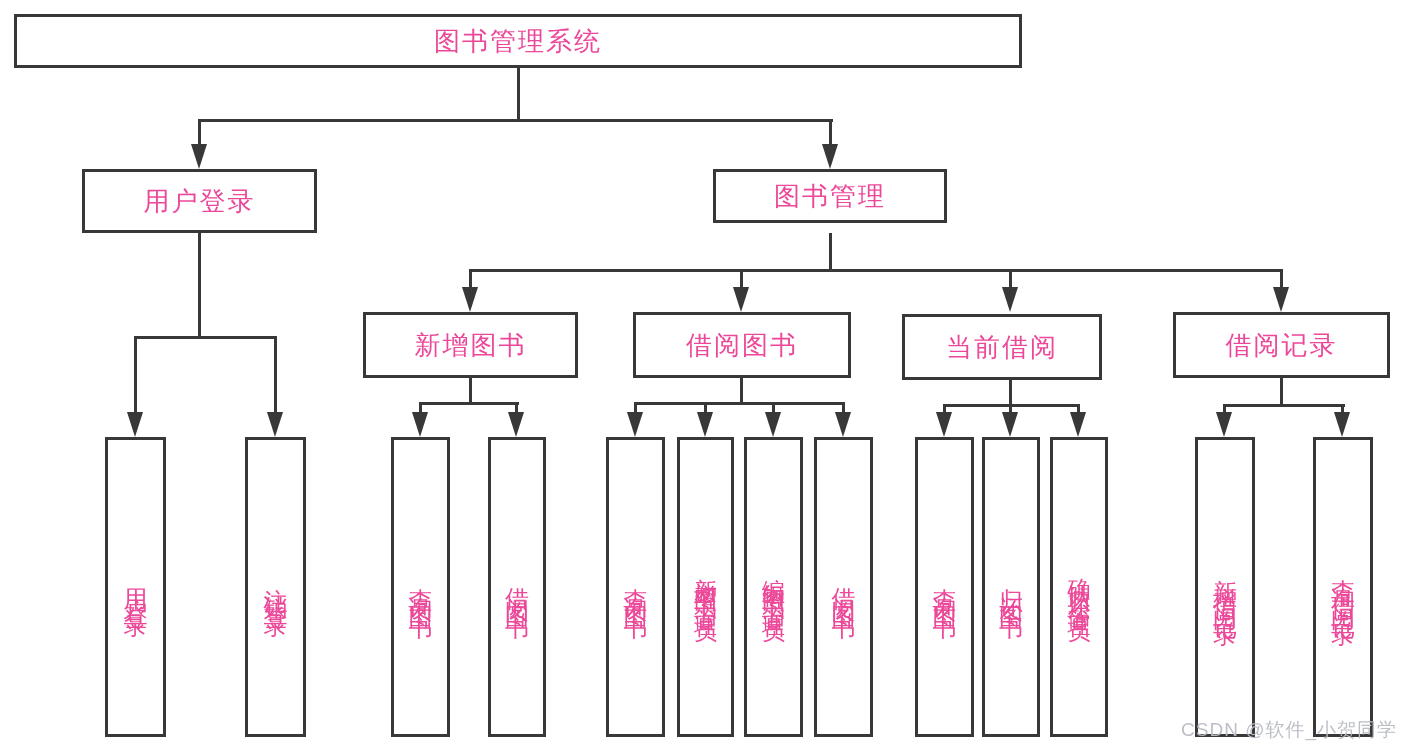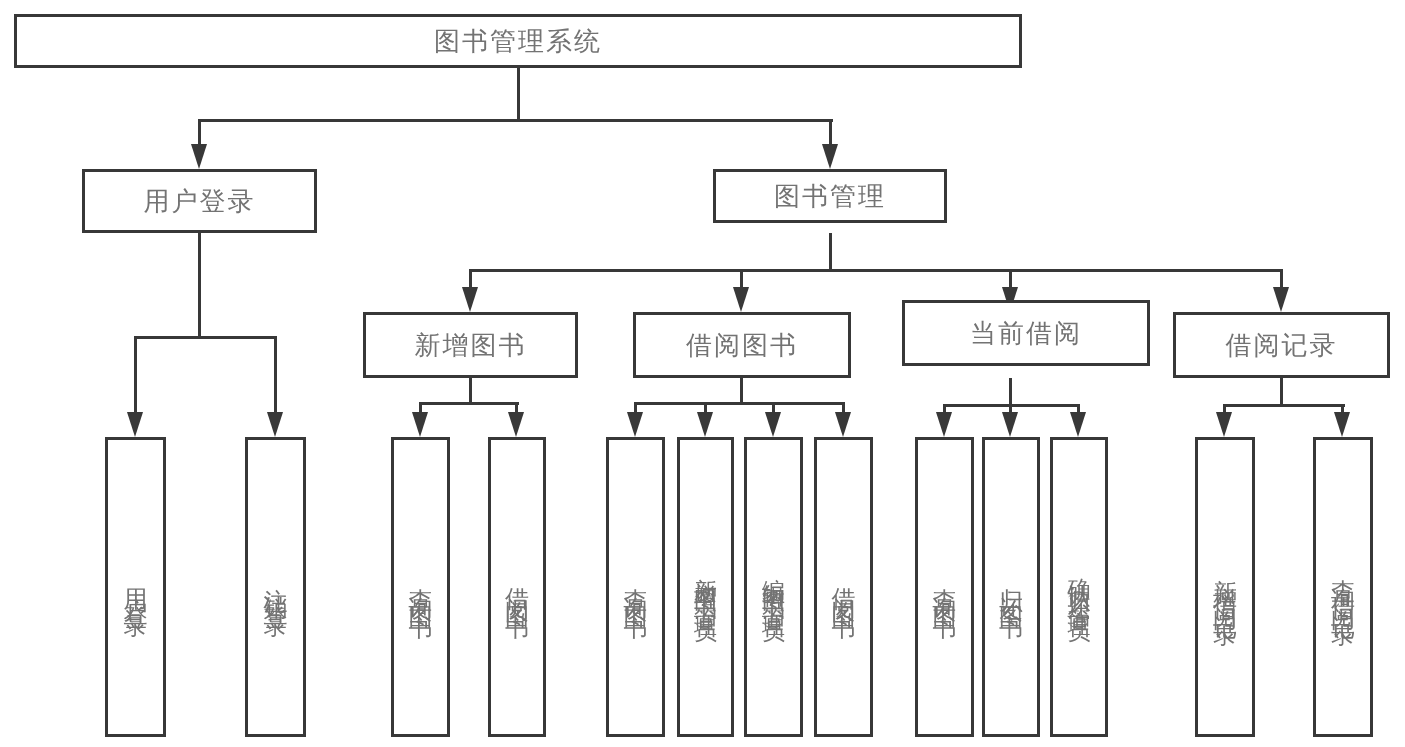--- a/index.html
+++ b/index.html
@@ -11,21 +11,21 @@
     overflow:hidden;
   }
   .box{
     position:absolute;
     box-sizing:border-box;
     border:3px solid #383838;
     background:#ffffff;
     display:flex;
     align-items:center;
     justify-content:center;
-    color:#737373;
+    color:#ec4899;
   }
   .hbox span{
     font-size:26px;
     letter-spacing:2px;
     white-space:nowrap;
   }
   .vbox .vlabel{
     writing-mode:vertical-rl;
     font-size:24px;
     letter-spacing:9px;
@@ -93,21 +93,21 @@
   <div class="arrow" style="left:1002px;top:287px"></div>
   <div class="vline" style="left:1280px;top:269px;height:20px"></div>
   <div class="arrow" style="left:1273px;top:287px"></div>
 
   <div class="box hbox" style="left:363px;top:312px;width:215px;height:66px">
     <span>新增图书</span>
   </div>
   <div class="box hbox" style="left:633px;top:312px;width:218px;height:66px">
     <span>借阅图书</span>
   </div>
-  <div class="box hbox" style="left:902px;top:300px;width:248px;height:66px">
+  <div class="box hbox" style="left:902px;top:314px;width:200px;height:66px">
     <span>当前借阅</span>
   </div>
   <div class="box hbox" style="left:1173px;top:312px;width:217px;height:66px">
     <span>借阅记录</span>
   </div>
 
   <div class="vline" style="left:469px;top:378px;height:27px"></div>
   <div class="hline" style="left:419px;top:402px;width:100px"></div>
   <div class="vline" style="left:419px;top:402px;height:12px"></div>
   <div class="arrow" style="left:412px;top:412px"></div>
@@ -178,14 +178,15 @@
     <span class="vlabel tight">确认归还（管理员）</span>
   </div>
 
   <div class="box vbox" style="left:1195px;top:437px;width:60px;height:300px">
     <span class="vlabel">新增借阅记录</span>
   </div>
   <div class="box vbox" style="left:1313px;top:437px;width:60px;height:300px">
     <span class="vlabel">查询借阅记录</span>
   </div>
 
+  <div class="watermark">CSDN @软件_小贺同学</div>
 
 </div>
 
 </body></html>

